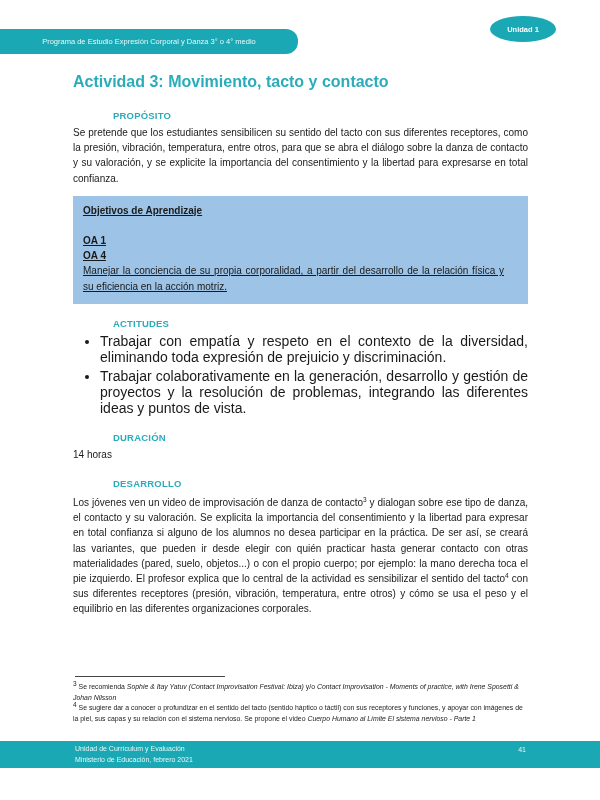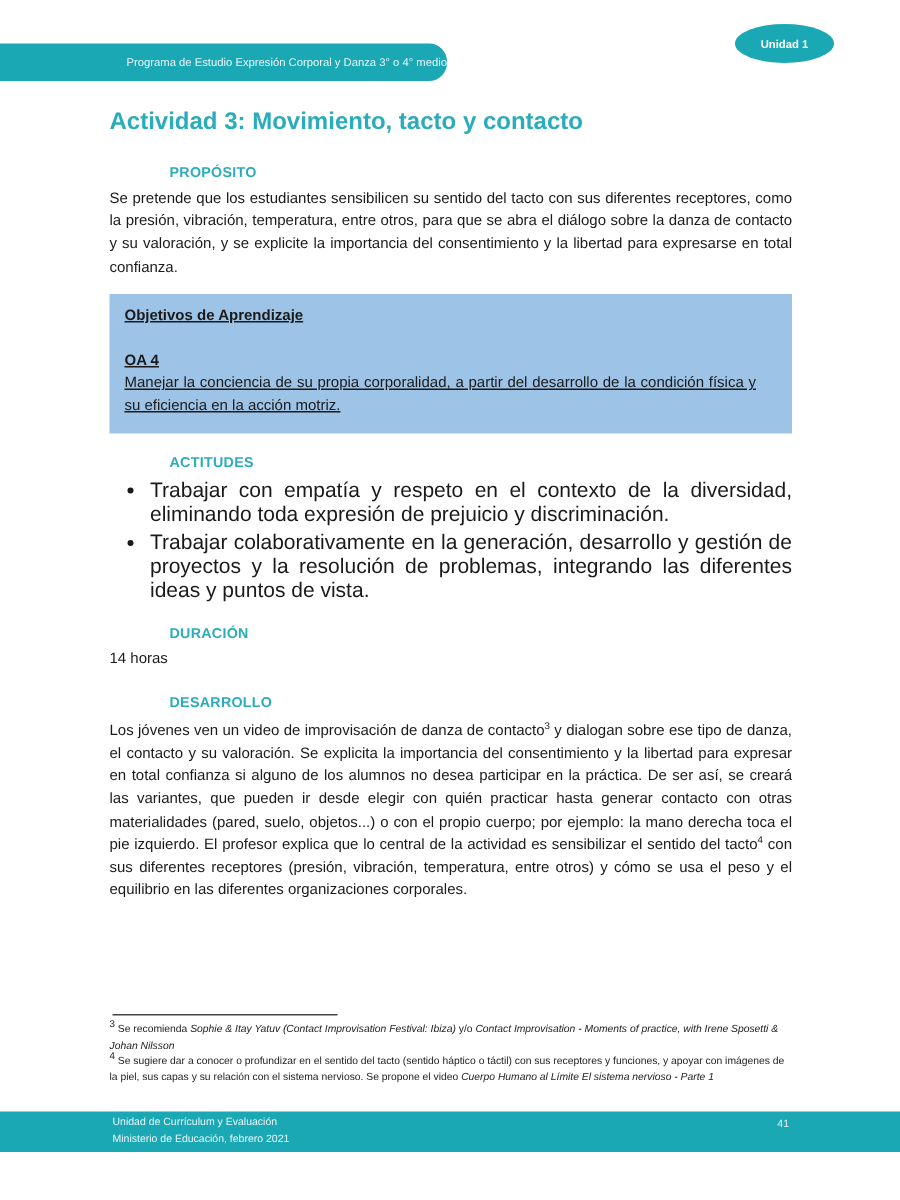--- a/index.html
+++ b/index.html
@@ -17,21 +17,21 @@
     position: relative;
     overflow: hidden;
   }
 
   
   .header-bar {
     position: absolute; top: 29px; left: 0;
     width: 298px; height: 25px;
     background: var(--teal);
     border-radius: 0 12px 12px 0;
-    display: flex; align-items: center; justify-content: flex-end;
+    display: flex; align-items: center; justify-content: center;
     color: #eaf7f8; font-size: 7.5px;
   }
   .unit-pill {
     position: absolute; top: 16px; left: 490px;
     width: 66px; height: 26px;
     background: var(--teal);
     border-radius: 50%;
     display: flex; align-items: center; justify-content: center;
     color: #ffffff; font-size: 7.5px; font-weight: bold;
   }
@@ -127,22 +127,23 @@
 
 <div class="content">
 
   <h1 class="page-title">Actividad 3: Movimiento, tacto y contacto</h1>
 
   <h2 class="section-heading">PROPÓSITO</h2>
   <p class="body-text">Se pretende que los estudiantes sensibilicen su sentido del tacto con sus diferentes receptores, como la presión, vibración, temperatura, entre otros, para que se abra el diálogo sobre la danza de contacto y su valoración, y se explicite la importancia del consentimiento y la libertad para expresarse en total confianza.</p>
 
   <div class="oa-box">
     <p class="box-title">Objetivos de Aprendizaje</p>
+    <p class="oa-label">OA 1</p>
     <p class="oa-label">OA 4</p>
-    <p class="oa-text">Manejar la conciencia de su propia corporalidad, a partir del desarrollo de la condición física y su eficiencia en la acción motriz.</p>
+    <p class="oa-text">Manejar la conciencia de su propia corporalidad, a partir del desarrollo de la relación física y su eficiencia en la acción motriz.</p>
   </div>
 
   <h2 class="section-heading">ACTITUDES</h2>
   <ul class="bullet-list">
     <li>Trabajar con empatía y respeto en el contexto de la diversidad, eliminando toda expresión de prejuicio y discriminación.</li>
     <li>Trabajar colaborativamente en la generación, desarrollo y gestión de proyectos y la resolución de problemas, integrando las diferentes ideas y puntos de vista.</li>
   </ul>
 
   <div class="spacer-13"></div>
   <h2 class="section-heading">DURACIÓN</h2>

